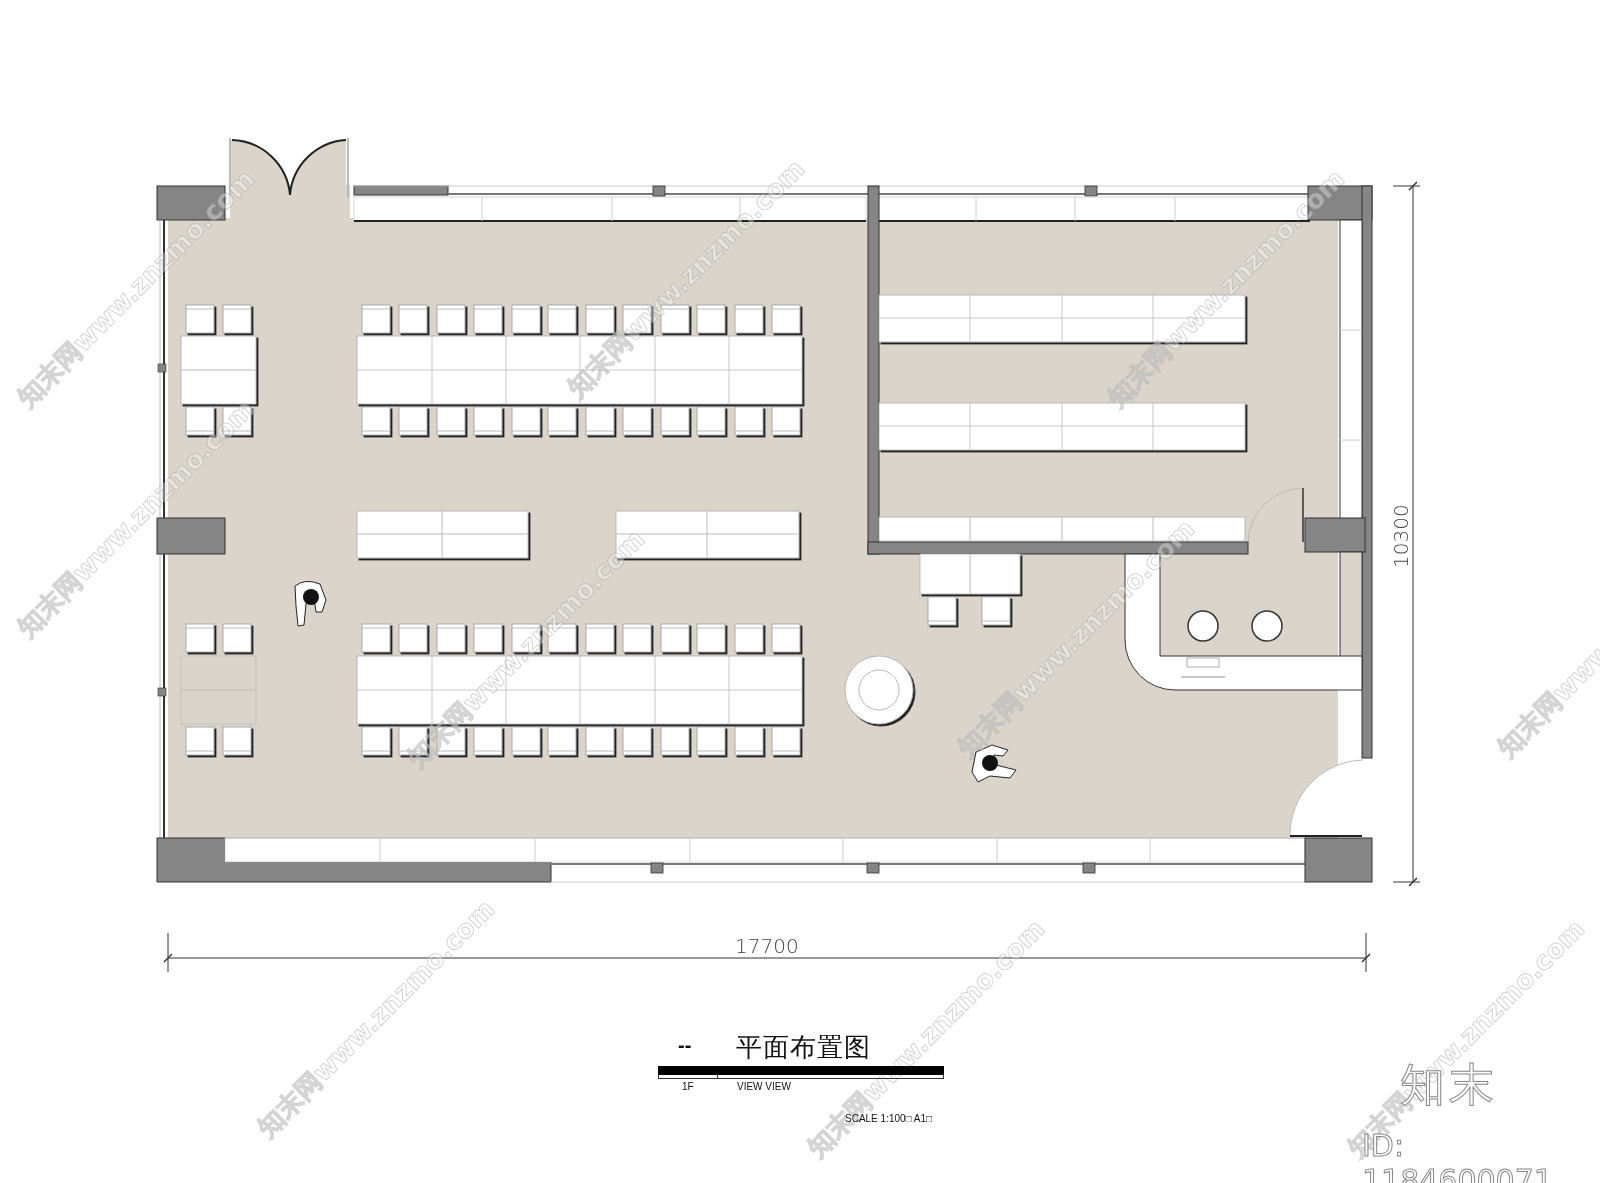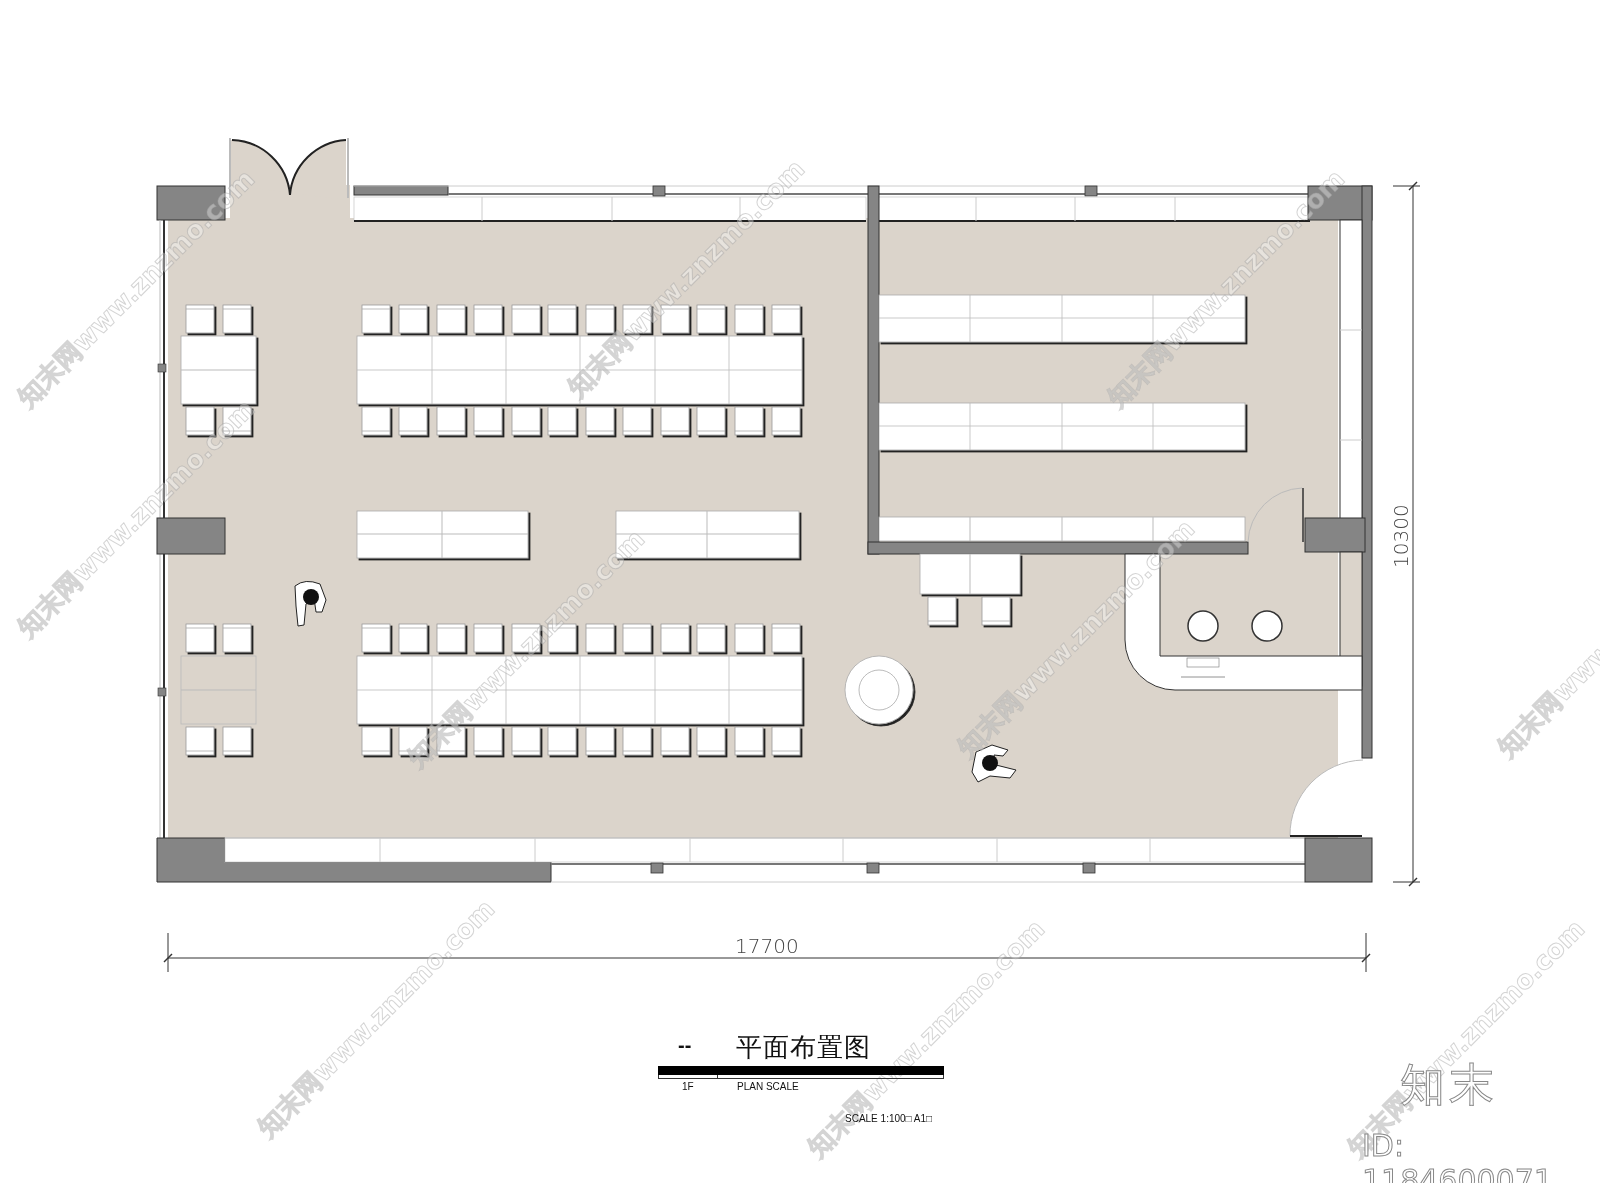--- a/index.html
+++ b/index.html
@@ -321,17 +321,17 @@
 <div class="wm-diag" style="left:800px;top:1140px;">知末网www.znzmo.com</div>
 <div class="wm-diag" style="left:1340px;top:1140px;">知末网www.znzmo.com</div>
 
 <div class="title-dash">--</div>
 <div class="title-cn">平面布置图</div>
 <div class="title-bar"></div>
 <div class="title-underbar">
     <div class="tick"></div>
   </div>
 <div class="title-sub" style="left:682px;">1F</div>
-<div class="title-sub" style="left:737px;">PLAN SCALE</div>
+<div class="title-sub" style="left:737px;">VIEW VIEW</div>
 <div class="title-sub" style="left:845px;margin-top:32px;">SCALE 1:100□ A1□</div>
 
 <div class="wm-brand">知末</div>
 <div class="wm-id">ID: 1184600071</div>
 
 </body></html>

